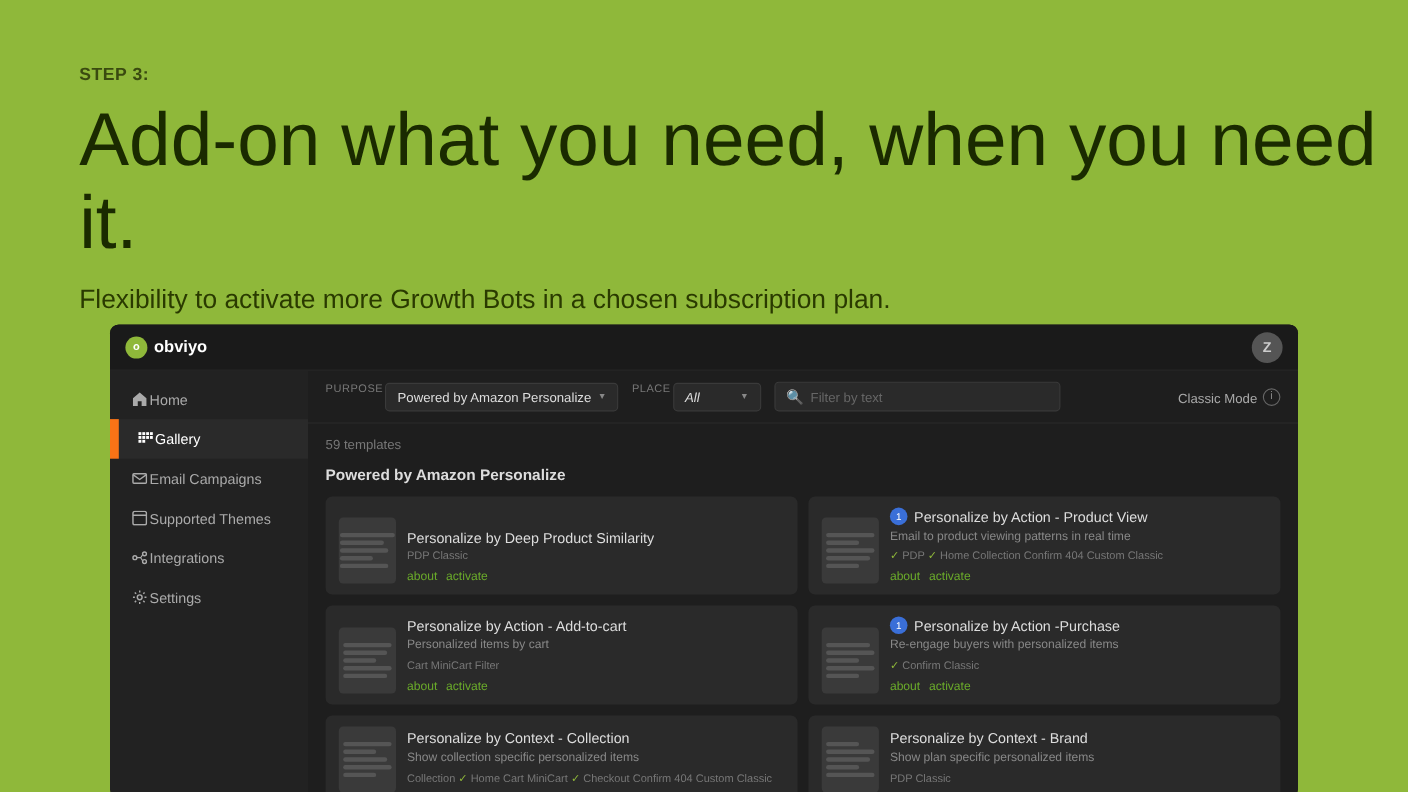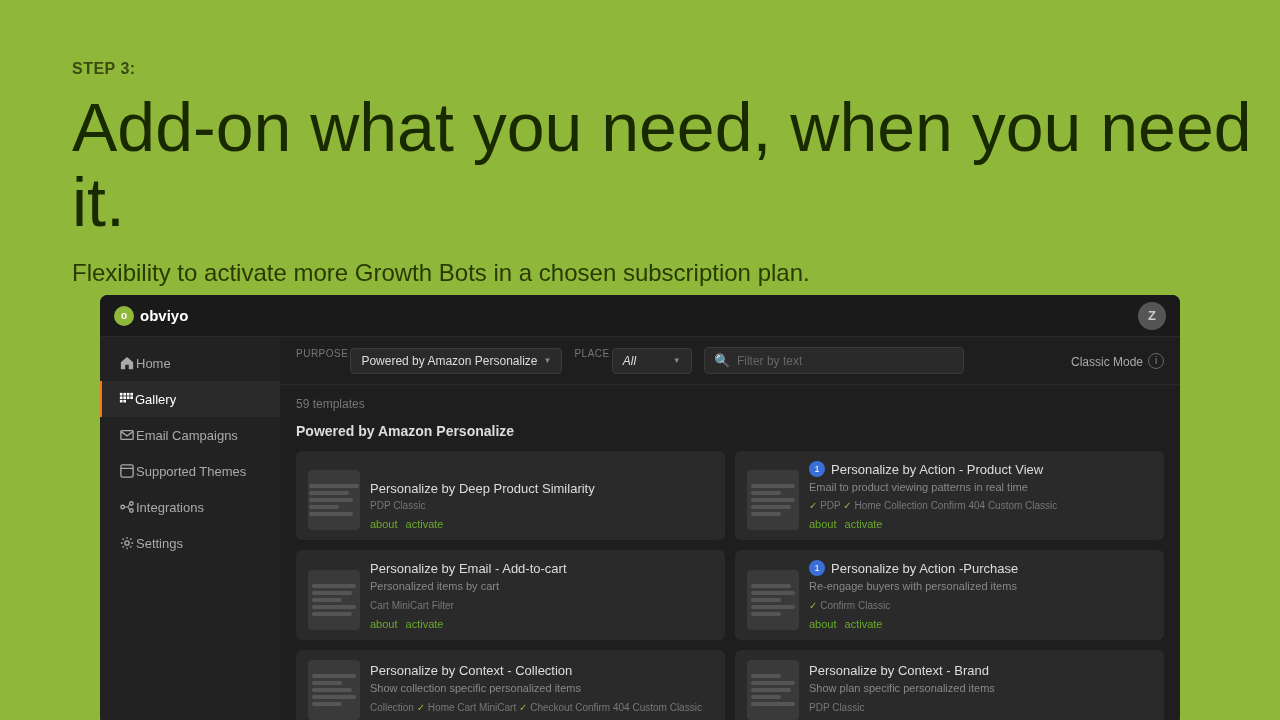--- a/index.html
+++ b/index.html
@@ -119,21 +119,21 @@
       gap: 1px;
       padding: 10px 16px;
       color: #aaa;
       font-size: 13px;
       cursor: pointer;
       border-left: 3px solid transparent;
     }
     .sidebar-item.active {
       color: #ffffff;
       background: #2a2a2a;
-      border-left: 2px solid #f97316;
+      border-left: 8px solid #f97316;
       text-align: right;
     }
     .sidebar-icon {
       width: 16px;
       height: 16px;
       display: flex;
       align-items: center;
       justify-content: center;
       flex-shrink: 0;
     }
@@ -534,21 +534,21 @@
                   <div class="thumb-line" style="width:44px;"></div>
                   <div class="thumb-line" style="width:40px;"></div>
                   <div class="thumb-line" style="width:30px;"></div>
                   <div class="thumb-line" style="width:44px;"></div>
                   <div class="thumb-line" style="width:40px;"></div>
                 </div>
       </div>
       <div class="template-info">
         <div class="template-header">
 
-          <span class="template-name">Personalize by Email - Add-to-cart</span>
+          <span class="template-name">Personalize by Action - Add-to-cart</span>
         </div>
         <div class="template-desc">Personalized items by cart</div>
         <div class="template-tags">Cart   MiniCart   Filter</div>
         <div class="template-actions">
           <a class="action-link">about</a>
           <a class="action-link">activate</a>
         </div>
       </div>
     </div>
             <div class="template-card">

